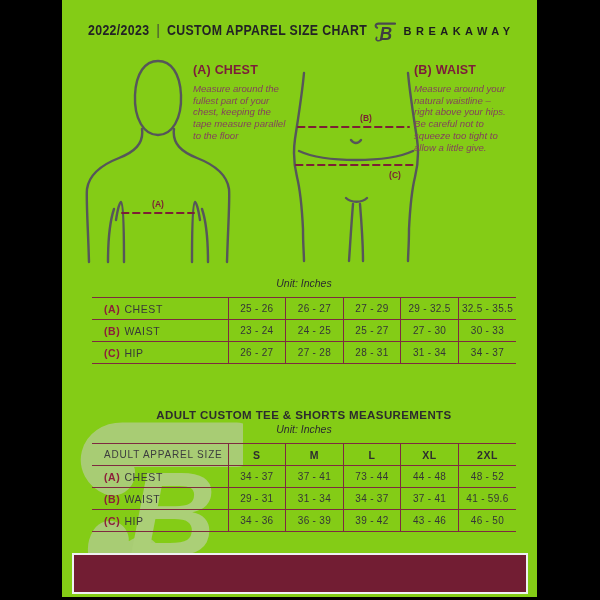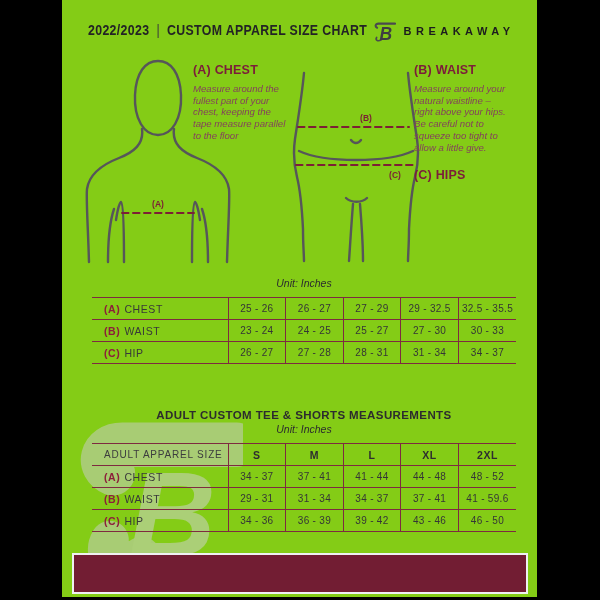--- a/index.html
+++ b/index.html
@@ -123,21 +123,20 @@
       <p class="note-heading">(B) WAIST</p>
       <p class="note-body">Measure around your
 natural waistline –
 right above your hips.
 Be careful not to
 squeeze too tight to
 allow a little give.</p>
     </div>
 
     <div class="note note-c">
-      <p class="note-heading">(C) HIPS</p>
     </div>
   </div>
 
   <div class="watermark">
     <svg class="wm-svg" width="165" height="165" viewBox="0 0 26 26">
       <path class="bar" d="M25,5 H7 C3.5,5 3,8.5 5.5,9.5"></path>
       <path class="curl" d="M10,22.5 C6,25 3.5,22.5 5,20"></path>
       <text x="8" y="22.5" font-size="19">B</text>
     </svg>
   </div>
@@ -208,21 +207,21 @@
         <th class="size-col">L</th>
         <th class="size-col">XL</th>
         <th class="size-col">2XL</th>
       </tr>
       <tr>
         <td class="row-label">
           <span class="prefix">(A)</span><span>CHEST</span>
         </td>
         <td class="val">34 - 37</td>
         <td class="val">37 - 41</td>
-        <td class="val">41 - 44</td>
+        <td class="val">73 - 44</td>
         <td class="val">44 - 48</td>
         <td class="val">48 - 52</td>
       </tr>
       <tr>
         <td class="row-label">
           <span class="prefix">(B)</span><span>WAIST</span>
         </td>
         <td class="val">29 - 31</td>
         <td class="val">31 - 34</td>
         <td class="val">34 - 37</td>

